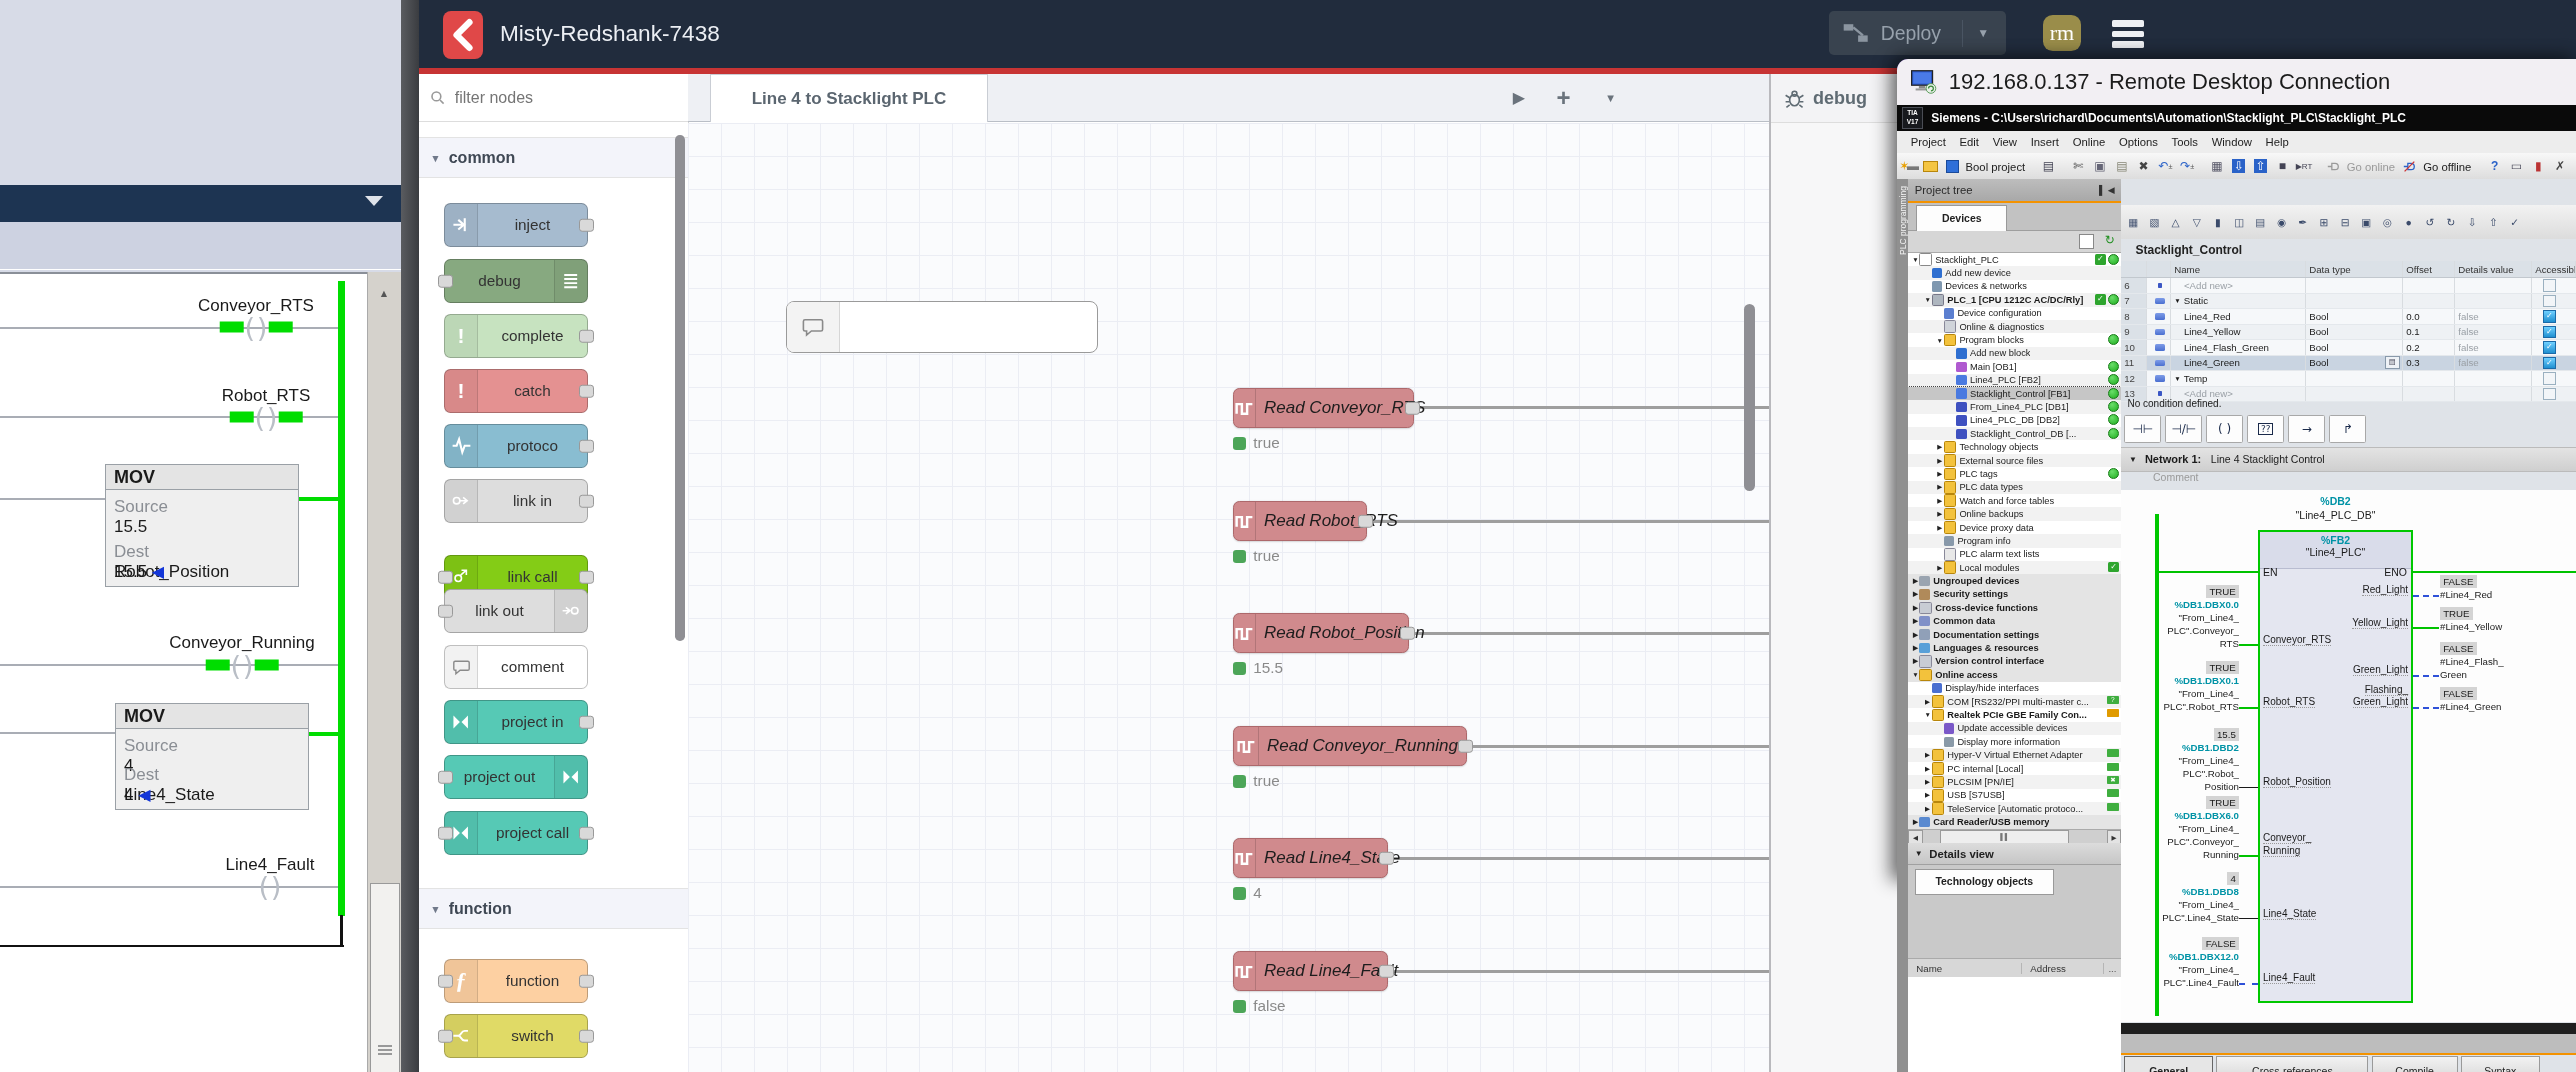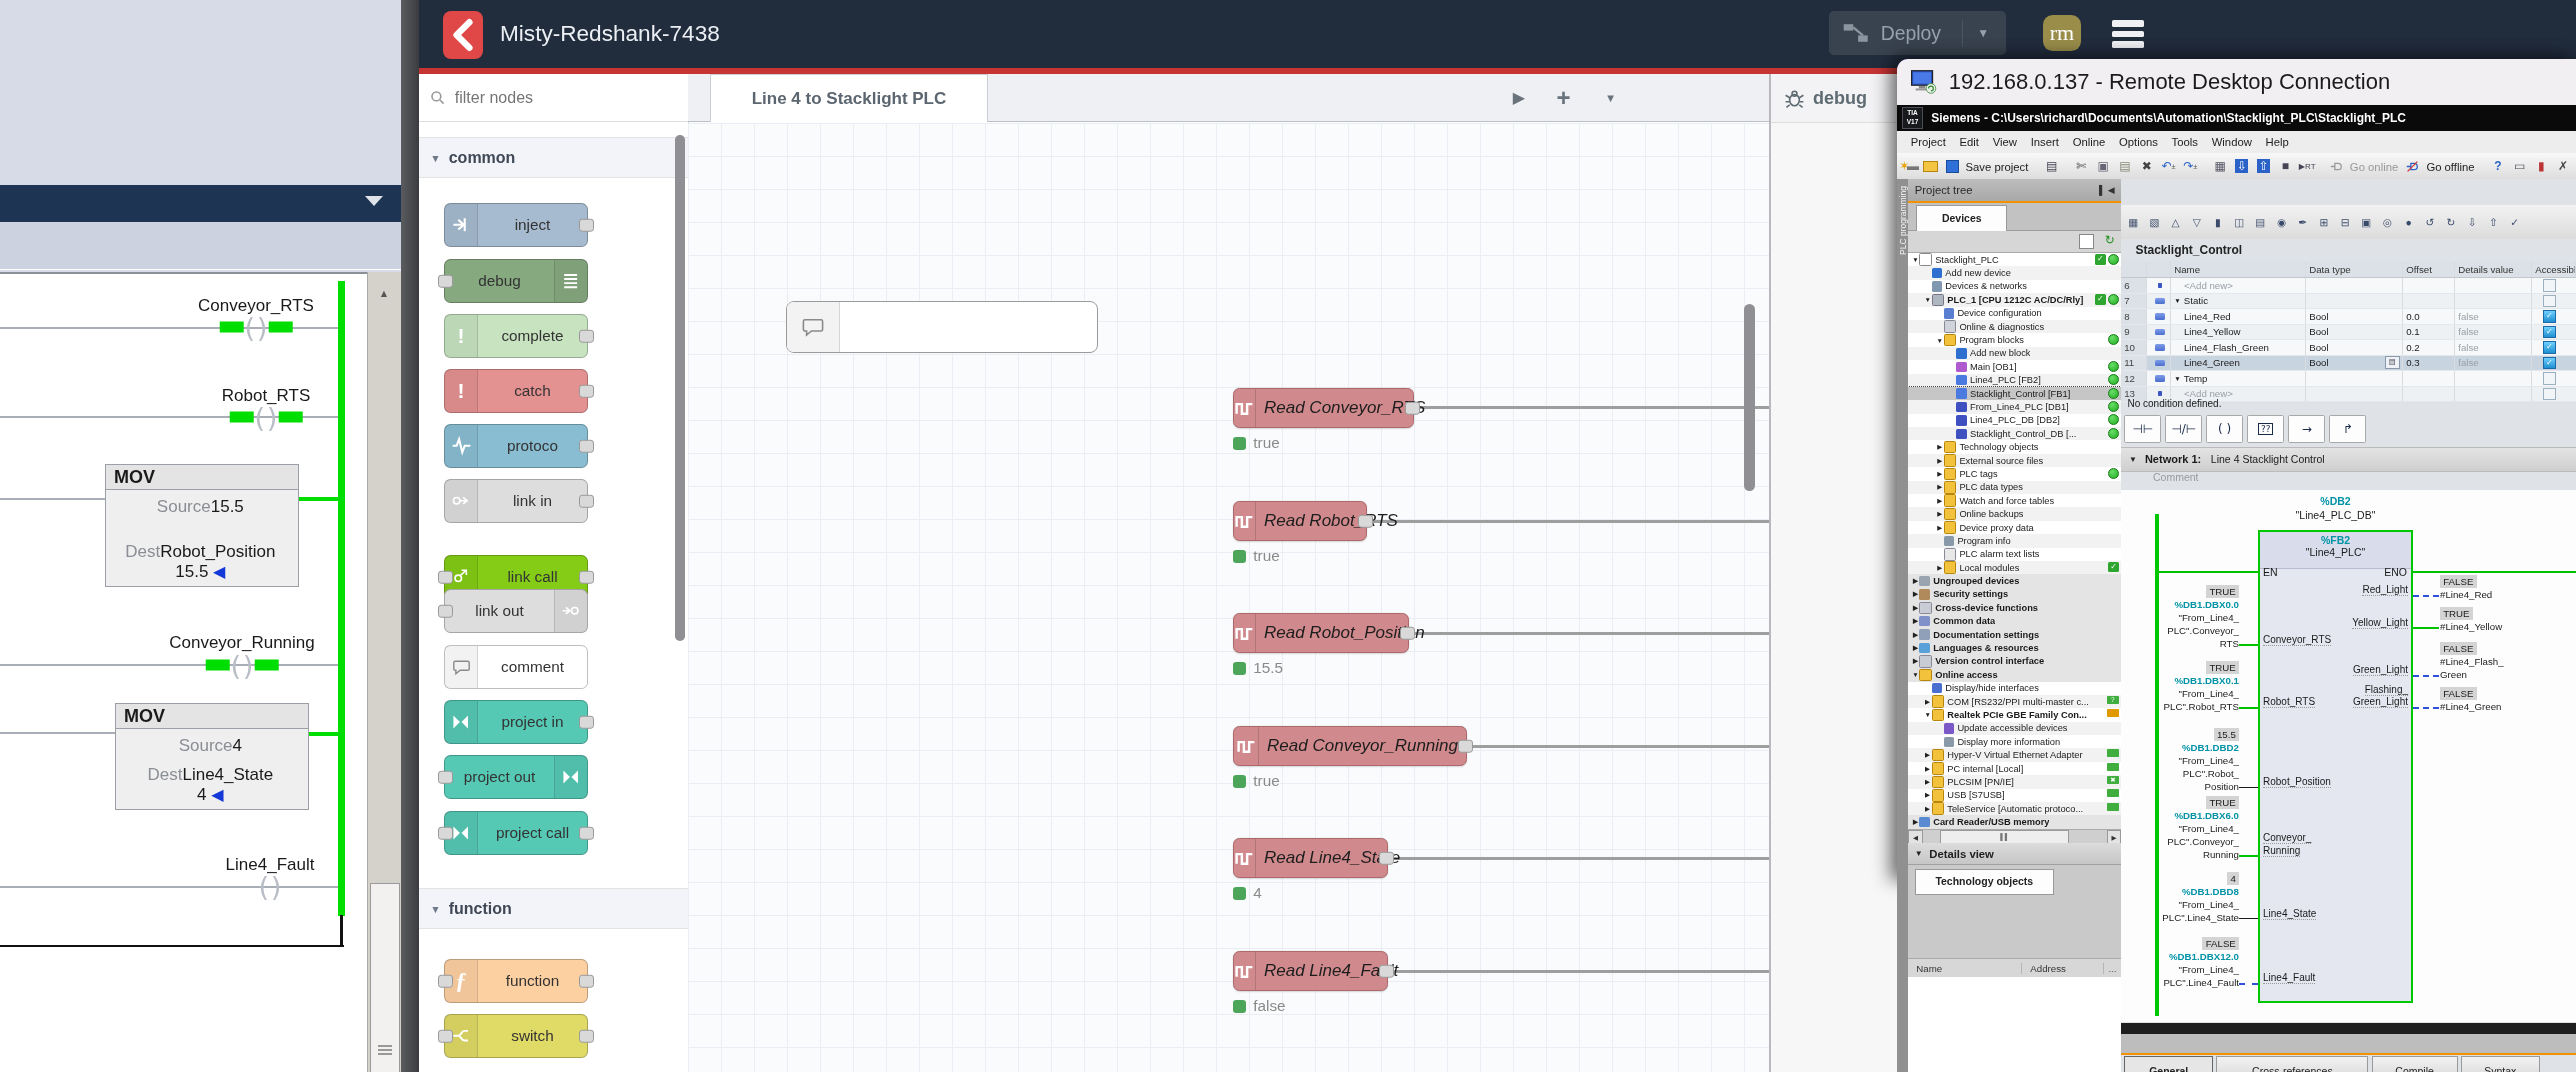--- a/index.html
+++ b/index.html
@@ -15,21 +15,21 @@
   #lad-white{left:0;top:272px;width:401px;height:801px;background:#fff;border-top:2.4px solid #8a8f98;}
   .rung-line{position:absolute;height:1.6px;background:#a9adb5;}
   .rung-line.green{background:#00dd00;height:4px;}
   .lad-label{position:absolute;font-size:17px;color:#1a1a1a;white-space:nowrap;transform:translateX(-50%);}
   .contact{position:absolute;display:flex;align-items:center;transform:translate(-50%,-50%);}
   .c-block{width:24px;height:10.5px;background:#00dd00;}
   .c-paren{font-size:27.4px;color:#b9bec6;line-height:21px;margin:0 0.8px;font-family:"DejaVu Sans",sans-serif;}
   .mov-box{position:absolute;width:192px;background:#efefef;border:1.6px solid #9aa0a6;}
   .mov-hdr{height:24px;line-height:24px;padding-left:8px;font-size:18px;font-weight:bold;color:#1a1a1a;
            background:#e4e4e4;border-bottom:1.6px solid #9aa0a6;}
-  .mov-row{position:absolute;left:8px;right:11.3px;font-size:17px;color:#1a1a1a;display:flex;justify-content:center;}
+  .mov-row{position:absolute;left:8px;right:11.3px;font-size:17px;color:#1a1a1a;display:flex;justify-content:center;flex-direction:column;}
   .mov-lab{color:#8a8e94;}
   .mov-arrow{color:#1437d8;font-size:16px;}
   #lad-rail{left:338px;top:281px;width:7.3px;height:635px;background:#00dd00;}
   #lad-rail2{left:340px;top:915px;width:3.2px;height:31px;background:#111;}
   #lad-bot{left:0;top:945px;width:344px;height:2.4px;background:#111;}
   #lad-scroll{left:367px;top:272px;width:34px;height:801px;background:#d5d2cc;border-left:0.8px solid #aaa;}
   #lad-scroll .up{position:absolute;left:4px;top:11.3px;width:24px;height:21px;color:#555;font-size:10.5px;text-align:center;line-height:21px;}
   #lad-thumb{position:absolute;left:2.4px;top:611px;width:27.4px;height:190px;background:#f2f1ef;border:0.8px solid #999;}
   #lad-thumb .grip{position:absolute;left:6.5px;width:14.5px;height:1.6px;background:#999;}
   #lad-border{left:401px;top:0;width:18px;height:1073px;background:linear-gradient(90deg,#5a5c60,#3a3c40);}
@@ -622,21 +622,21 @@
         <div class="tbtn">
           <span style="color:#e8a000">✶</span>
           <span style="color:#777;margin-left:-2.4px">▬</span>
         </div>
         <div class="tbtn">
           <span style="width:13px;height:9.7px;background:#f4c542;border:0.8px solid #b8860b;display:inline-block"></span>
         </div>
         <div class="tbtn">
           <span style="width:11.3px;height:11.3px;background:#2f6fd8;border:0.8px solid #1a4a9a;display:inline-block"></span>
         </div>
-        <span class="tlabel">Save project</span>
+        <span class="tlabel">Bool project</span>
         <div class="tsep"></div>
         <div class="tbtn">
           <span style="color:#445">▤</span>
         </div>
         <div class="tsep"></div>
         <div class="tbtn">
           <span style="color:#444">✄</span>
         </div>
         <div class="tbtn">
           <span style="color:#667">▣</span>

